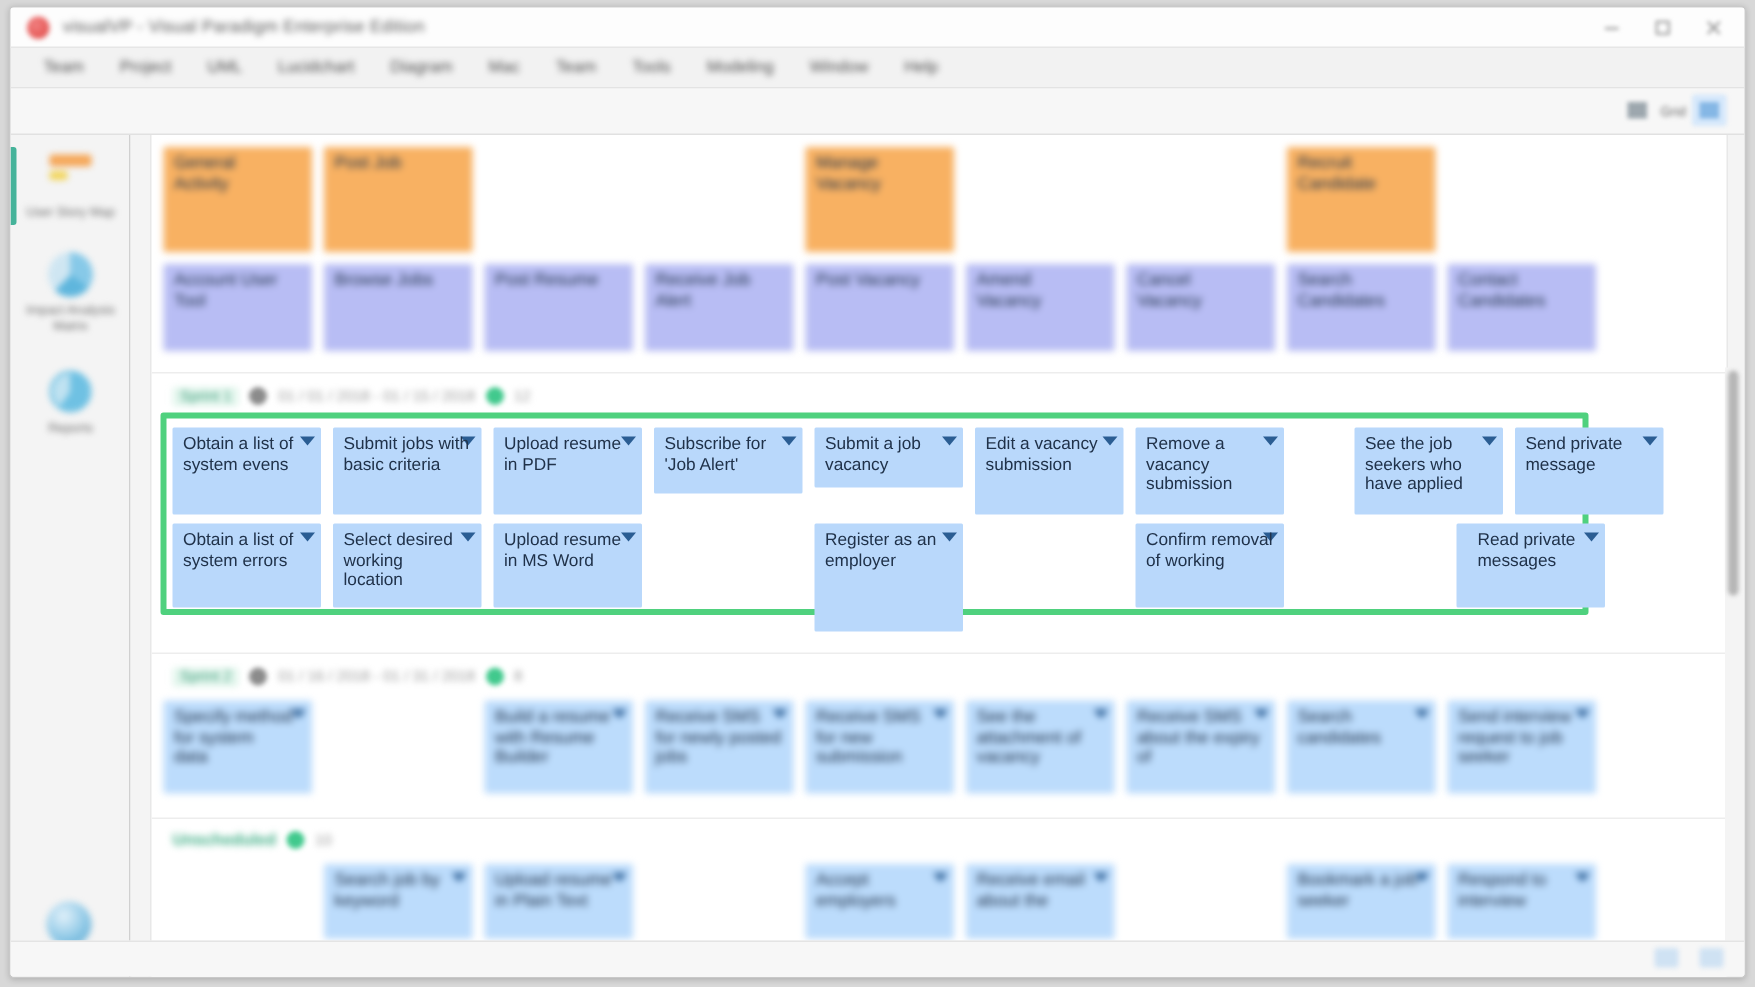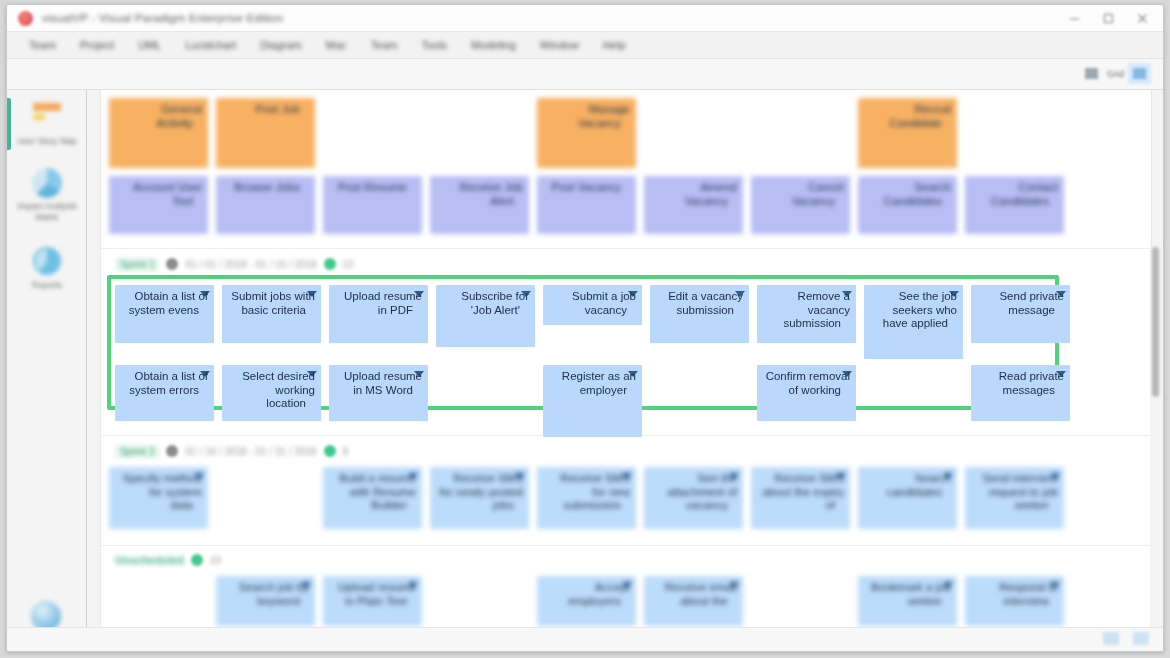--- a/index.html
+++ b/index.html
@@ -227,21 +227,20 @@
   .card {
     width: 99px;
     border-radius: 1px;
     position: relative;
     flex: 0 0 auto;
     padding: 5px 6px 4px 7px;
     font-size: 11.5px;
     line-height: 13.5px;
     color: #20324a;
     overflow: hidden;
-    text-align: right;
   }
   .card.orange { background: #f8b162; height: 70px; }
   .card.lav    { background: #b8bdf4; height: 58px; }
   .card.blue   { background: #b9d8fb; }
   .card.sky    { background: #bcdcfc; }
   .card.empty  { background: transparent; }
   .card .txt { position: relative; z-index: 1; padding-right: 9px; }
   .card .caret {
     position: absolute;
     right: 4px; top: 6px;
@@ -453,25 +452,25 @@
               <span class="head-meta">01 / 01 / 2018 - 01 / 15 / 2018</span>
               <span class="head-dot"></span>
               <span class="head-count">12</span>
             </div>
 
             <div class="focus-box" style="left:6px; top:22px; width:952px; height:135px;">
               <div class="grid-row" style="padding-top:6px; padding-left:4px;">
                 <div class="card blue" style="height:58px;"><span class="txt">Obtain a list of system evens</span><span class="caret"></span></div>
                 <div class="card blue" style="height:58px;"><span class="txt">Submit jobs with basic criteria</span><span class="caret"></span></div>
                 <div class="card blue" style="height:58px;"><span class="txt">Upload resume in PDF</span><span class="caret"></span></div>
-                <div class="card blue" style="height:62px;"><span class="txt">Subscribe for 'Job Alert'</span><span class="caret"></span></div>
+                <div class="card blue" style="height:44px;"><span class="txt">Subscribe for 'Job Alert'</span><span class="caret"></span></div>
                 <div class="card blue" style="height:40px;"><span class="txt">Submit a job vacancy</span><span class="caret"></span></div>
                 <div class="card blue" style="height:58px;"><span class="txt">Edit a vacancy submission</span><span class="caret"></span></div>
                 <div class="card blue" style="height:58px;"><span class="txt">Remove a vacancy submission</span><span class="caret"></span></div>
-                <div class="card blue" style="height:74px;"><span class="txt">See the job seekers who have applied</span><span class="caret"></span></div>
+                <div class="card blue" style="height:58px;margin-left:39px;"><span class="txt">See the job seekers who have applied</span><span class="caret"></span></div>
                 <div class="card blue" style="height:58px;"><span class="txt">Send private message</span><span class="caret"></span></div>
               </div>
               <div class="grid-row" style="margin-top:6px; padding-left:4px;">
                 <div class="card blue" style="height:56px;"><span class="txt">Obtain a list of system errors</span><span class="caret"></span></div>
                 <div class="card blue" style="height:56px;"><span class="txt">Select desired working location</span><span class="caret"></span></div>
                 <div class="card blue" style="height:56px;"><span class="txt">Upload resume in MS Word</span><span class="caret"></span></div>
                 <div class="card empty" style="height:56px;"></div>
                 <div class="card blue" style="height:72px;"><span class="txt">Register as an employer</span><span class="caret"></span></div>
                 <div class="card empty" style="height:56px;"></div>
                 <div class="card blue" style="height:56px;"><span class="txt">Confirm removal of working</span><span class="caret"></span></div>

